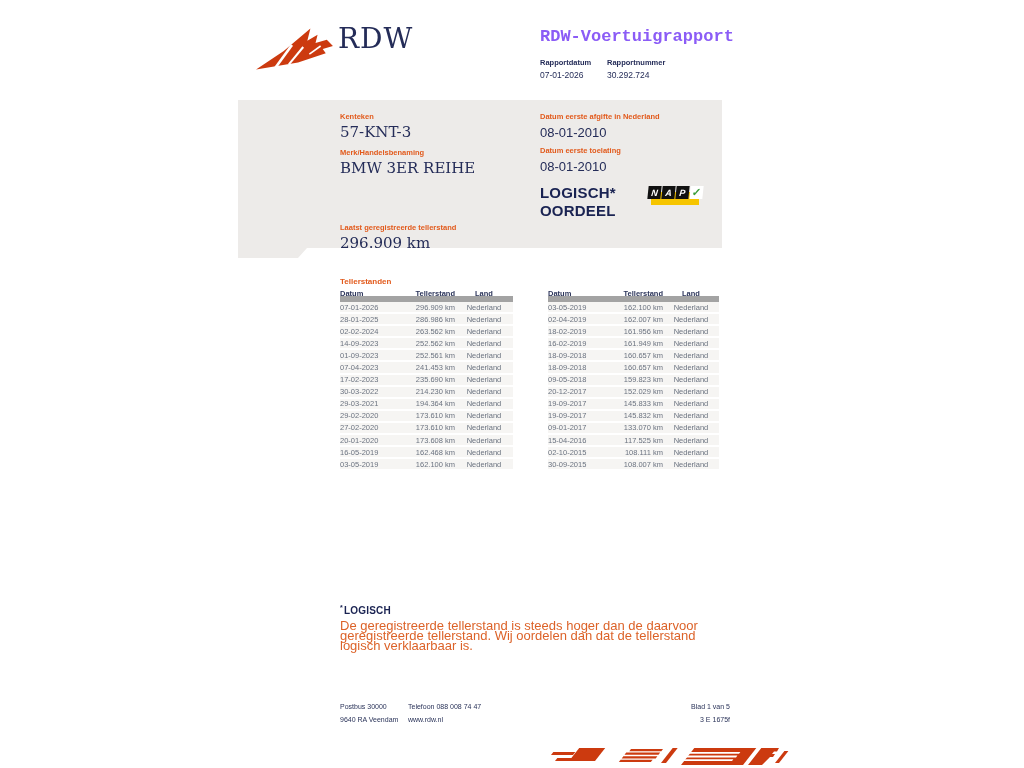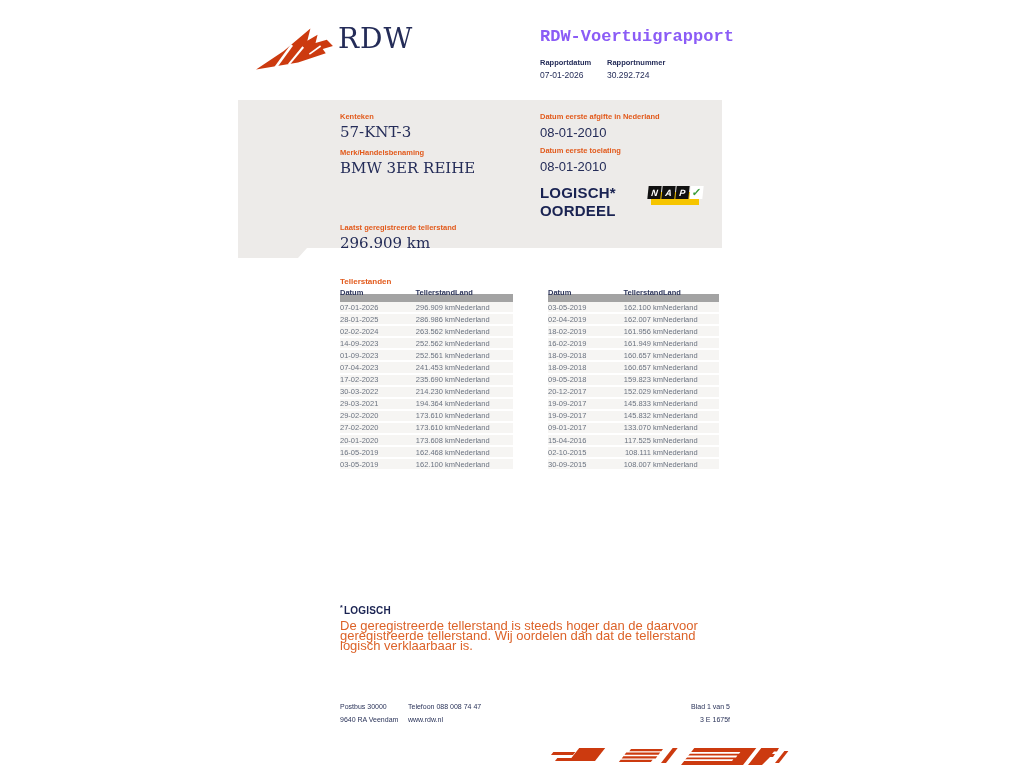--- a/index.html
+++ b/index.html
@@ -66,31 +66,31 @@
   
   .section-title {
     position:absolute; left:340px; top:277px;
     font-size:8px; font-weight:bold; color:#E25A1C;
   }
   .otable { position:absolute; top:290px; font-size:7.5px; }
   .otable.left  { left:340px; width:173px; }
   .otable.right { left:548px; width:171px; }
   .thead {
     display:flex; height:12px; align-items:center;
-    border-bottom:8px solid #a3a3a3;
+    border-bottom:6px solid #a3a3a3;
     font-weight:bold; color:#2A3359;
   }
   .trow {
     display:flex; height:12.1px; align-items:center;
     background:#F6F5F3; border-bottom:2.5px solid #ffffff;
     color:#6B7380;
   }
   .c1 { flex:0 0 70px; text-align:left; }
   .c2 { flex:0 0 45px; text-align:right; }
-  .c3 { flex:1 1 auto; text-align:left; }
+  .c3 { flex:1 1 auto; text-align:center; }
 
   
   .note-title {
     position:absolute; left:340px; top:604px;
     font-size:10px; font-weight:bold; color:#1A2352; letter-spacing:0.2px;
   }
   .note-title .sup { font-size:7px; vertical-align:4px; margin-right:1px; }
   .note-body {
     position:absolute; left:340px; top:621px; width:398px;
     font-size:13px; line-height:10px; color:#DC6228;

